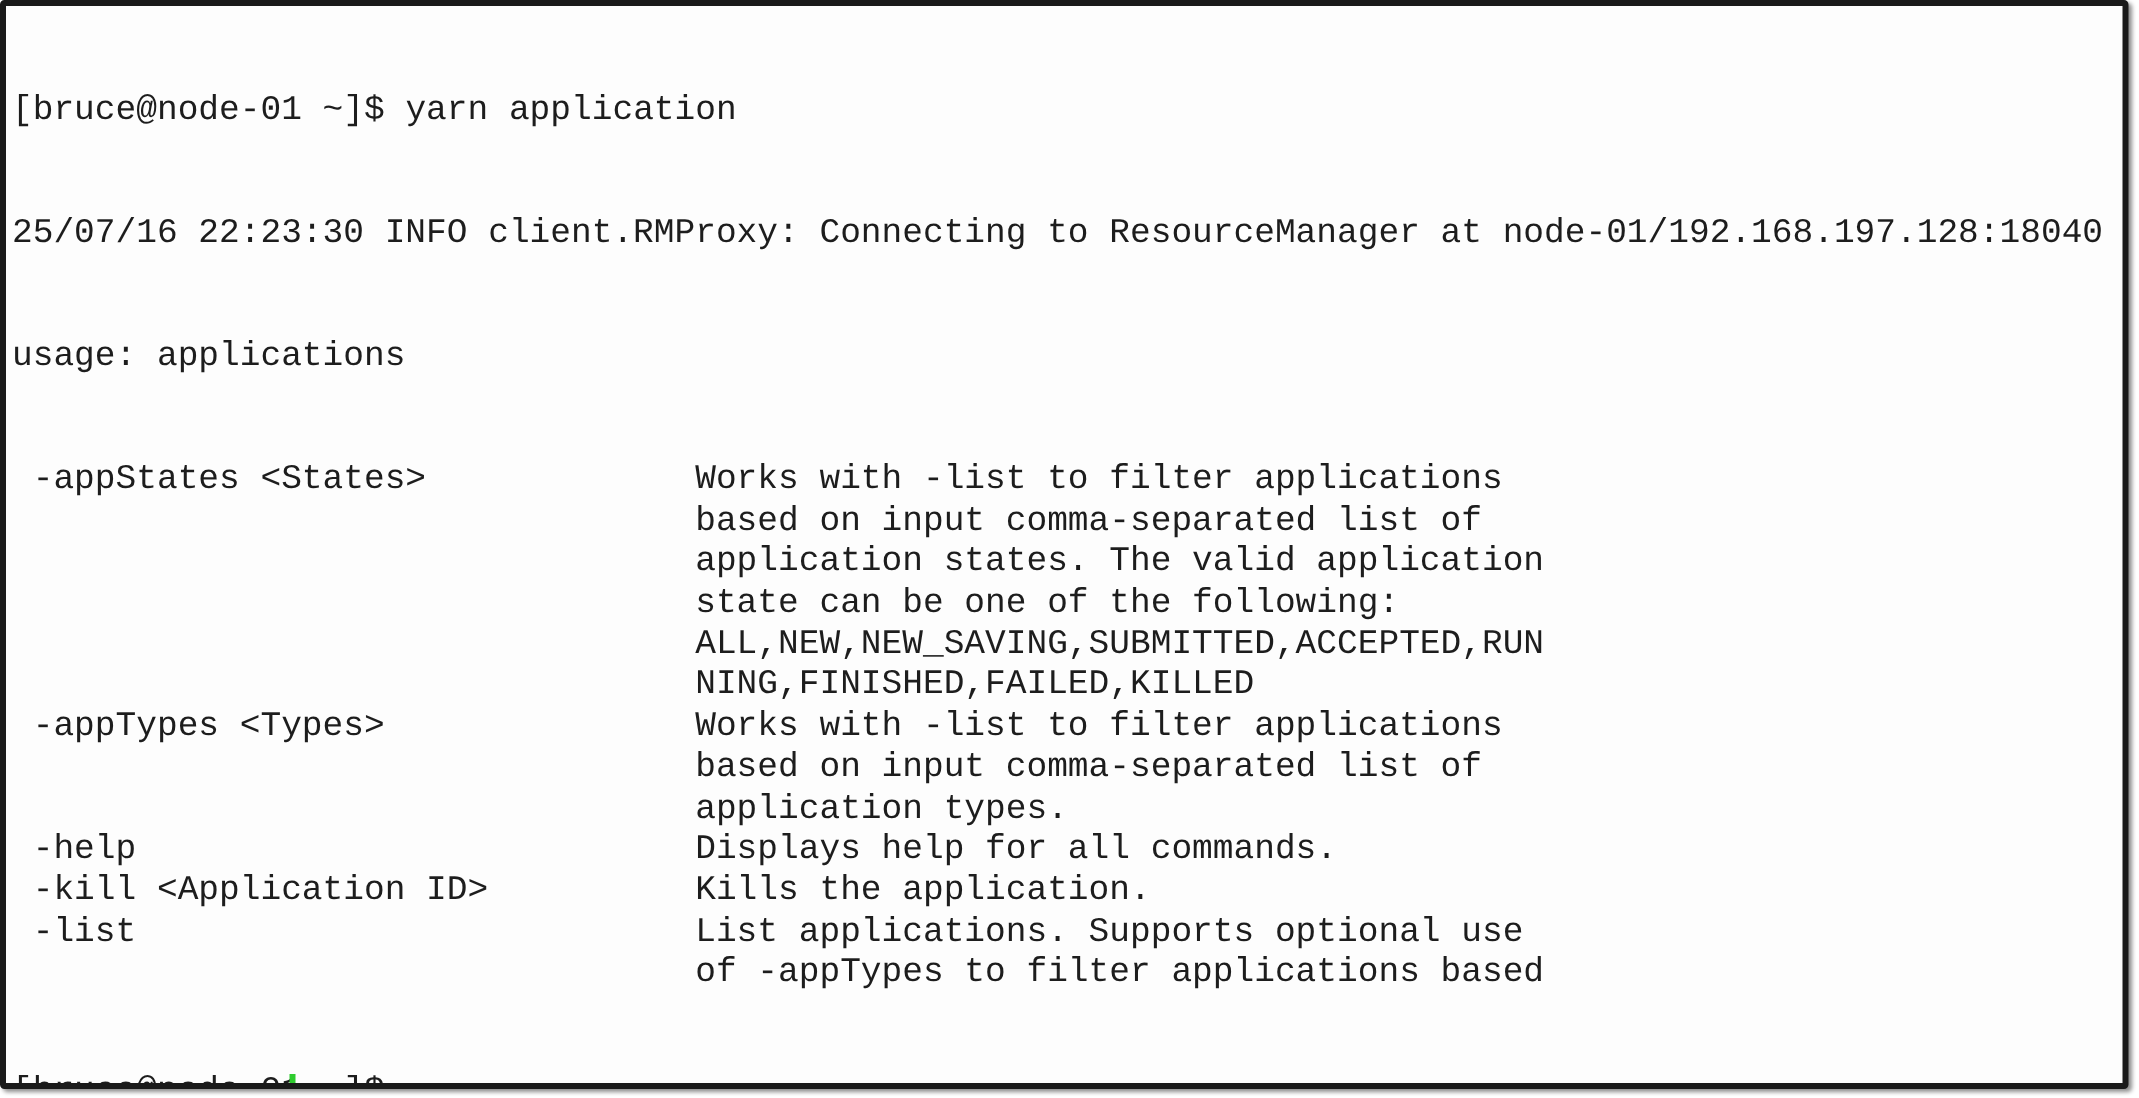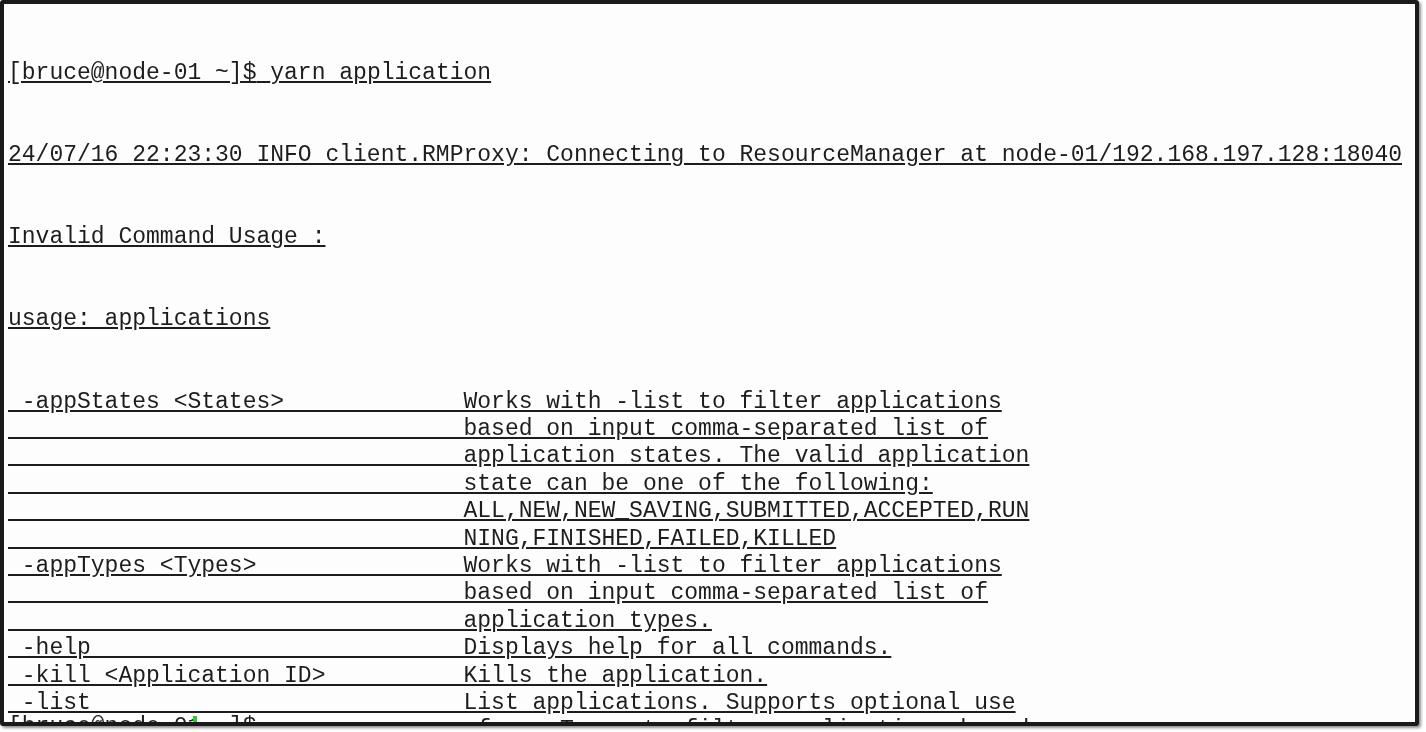--- a/index.html
+++ b/index.html
@@ -26,21 +26,21 @@
   .screen {
     position: relative;
     width: 100%;
     height: 100%;
     padding: 1px 0 0 4px;
     color: var(--text, #1d1d1d);
     font-size: 23px;
     line-height: 27.4px;
     white-space: pre;
   }
-  .tline { height: 27.4px; text-decoration: underline; }
+  .tline { height: 27.4px; }
   .partial-line {
     position: absolute;
     left: 4px;
     top: 710px;
     white-space: pre;
   }
   .cursor {
     position: absolute;
     left: 189px;
     top: 712px;
@@ -48,20 +48,19 @@
     height: 12px;
     background: var(--cursor, #2ecc2e);
   }
 </style>
 </head>
 <body>
 
 <div class="terminal">
   <div class="screen">
     <div class="tline"><span>[bruce@node-01 ~]$</span><span> </span><span>yarn application</span></div>
-    <div class="tline">24/07/16 22:23:30 INFO client.RMProxy: Connecting to ResourceManager at node-01/192.168.197.128:18040</div>
-    <div class="tline">Invalid Command Usage :</div>
+    <div class="tline">25/07/16 22:23:30 INFO client.RMProxy: Connecting to ResourceManager at node-01/192.168.197.128:18040</div>
     <div class="tline">usage: applications</div>
     <div><div class="tline"> -appStates &lt;States&gt;             Works with -list to filter applications</div><div class="tline">                                 based on input comma-separated list of</div><div class="tline">                                 application states. The valid application</div><div class="tline">                                 state can be one of the following:</div><div class="tline">                                 ALL,NEW,NEW_SAVING,SUBMITTED,ACCEPTED,RUN</div><div class="tline">                                 NING,FINISHED,FAILED,KILLED</div><div class="tline"> -appTypes &lt;Types&gt;               Works with -list to filter applications</div><div class="tline">                                 based on input comma-separated list of</div><div class="tline">                                 application types.</div><div class="tline"> -help                           Displays help for all commands.</div><div class="tline"> -kill &lt;Application ID&gt;          Kills the application.</div><div class="tline"> -list                           List applications. Supports optional use</div><div class="tline">                                 of -appTypes to filter applications based</div></div>
     <div class="partial-line"><span>[bruce@node-01 ~]$</span></div>
     <span class="cursor"></span>
   </div>
 </div>
 
 </body></html>

